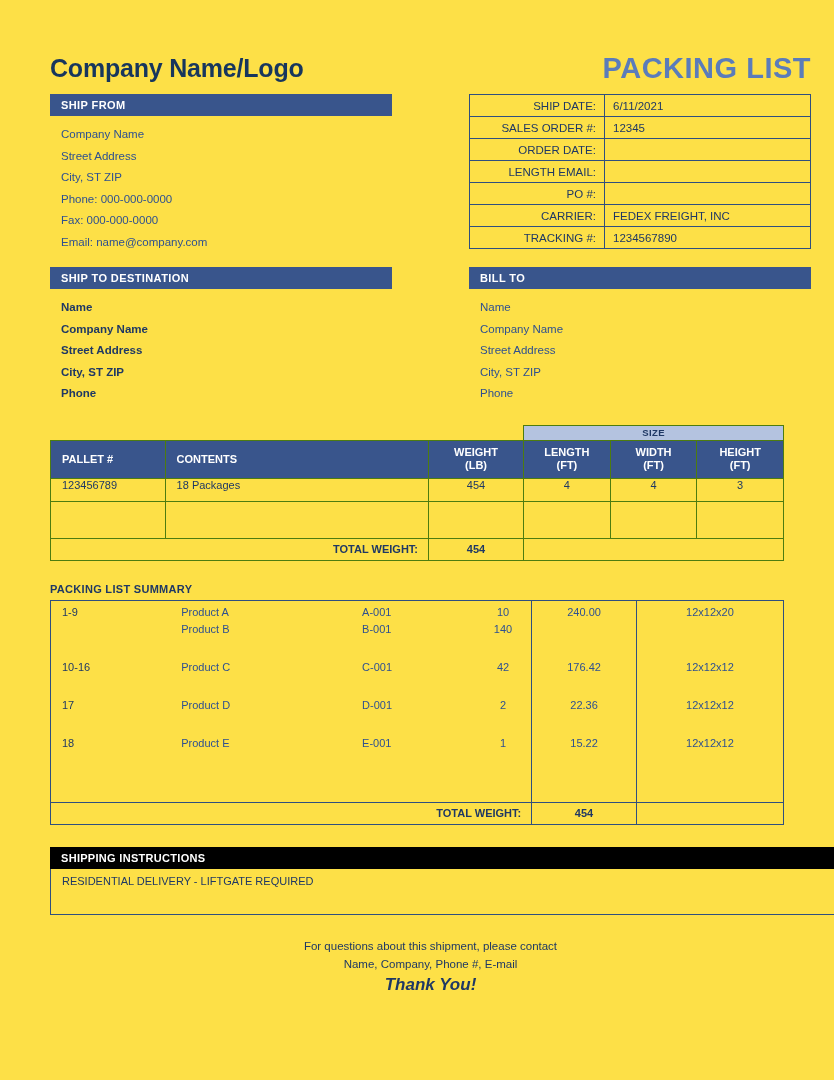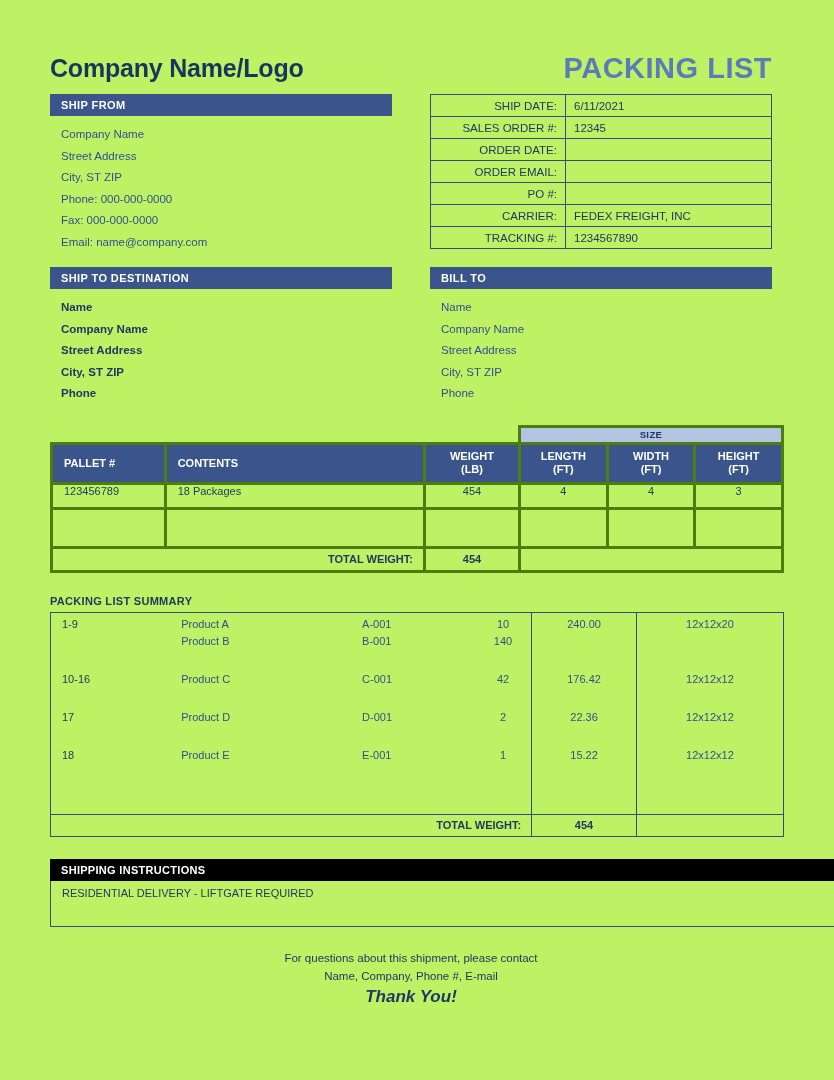--- a/index.html
+++ b/index.html
@@ -13,23 +13,23 @@
     font-family: "Liberation Sans", sans-serif;
     color: #1f3864;
     position: relative;
     overflow: hidden;
   }
   .page {
     position: absolute;
     left: 0; top: 0;
     width: 834px;
     height: 1080px;
-    background: #bef264;
+    background: #fde047;
     box-sizing: border-box;
-    padding: 38px 62px 0 50px;
+    padding: 38px 23px 0 50px;
   }
   
   .header-row {
     display: flex;
     align-items: flex-start;
     justify-content: space-between;
     height: 56px;
   }
   .company-logo {
     font-size: 25px;
@@ -97,21 +97,21 @@
   }
 
   
   .pallet-wrap { margin-top: 20px; }
   table.grid {
     border-collapse: collapse;
     width: 734px;
     font-size: 11px;
   }
   table.grid td, table.grid th {
-    border: 3px solid #4d7c0f;
+    border: 1px solid #4d7c0f;
     padding: 0;
   }
   .size-span {
     background: #b4c3e0;
     color: #1f3864;
     font-size: 9.5px;
     font-weight: bold;
     text-align: center;
     height: 14px;
     letter-spacing: 0.4px;
@@ -247,21 +247,21 @@
         </tr>
         <tr>
           <td class="sd-label">SALES ORDER #:</td>
           <td class="sd-value">12345</td>
         </tr>
         <tr>
           <td class="sd-label">ORDER DATE:</td>
           <td class="sd-value"></td>
         </tr>
         <tr>
-          <td class="sd-label">ORDER EMAIL:</td>
+          <td class="sd-label">LENGTH EMAIL:</td>
           <td class="sd-value"></td>
         </tr>
         <tr>
           <td class="sd-label">PO #:</td>
           <td class="sd-value"></td>
         </tr>
         <tr>
           <td class="sd-label">CARRIER:</td>
           <td class="sd-value">FEDEX FREIGHT, INC</td>
         </tr>

